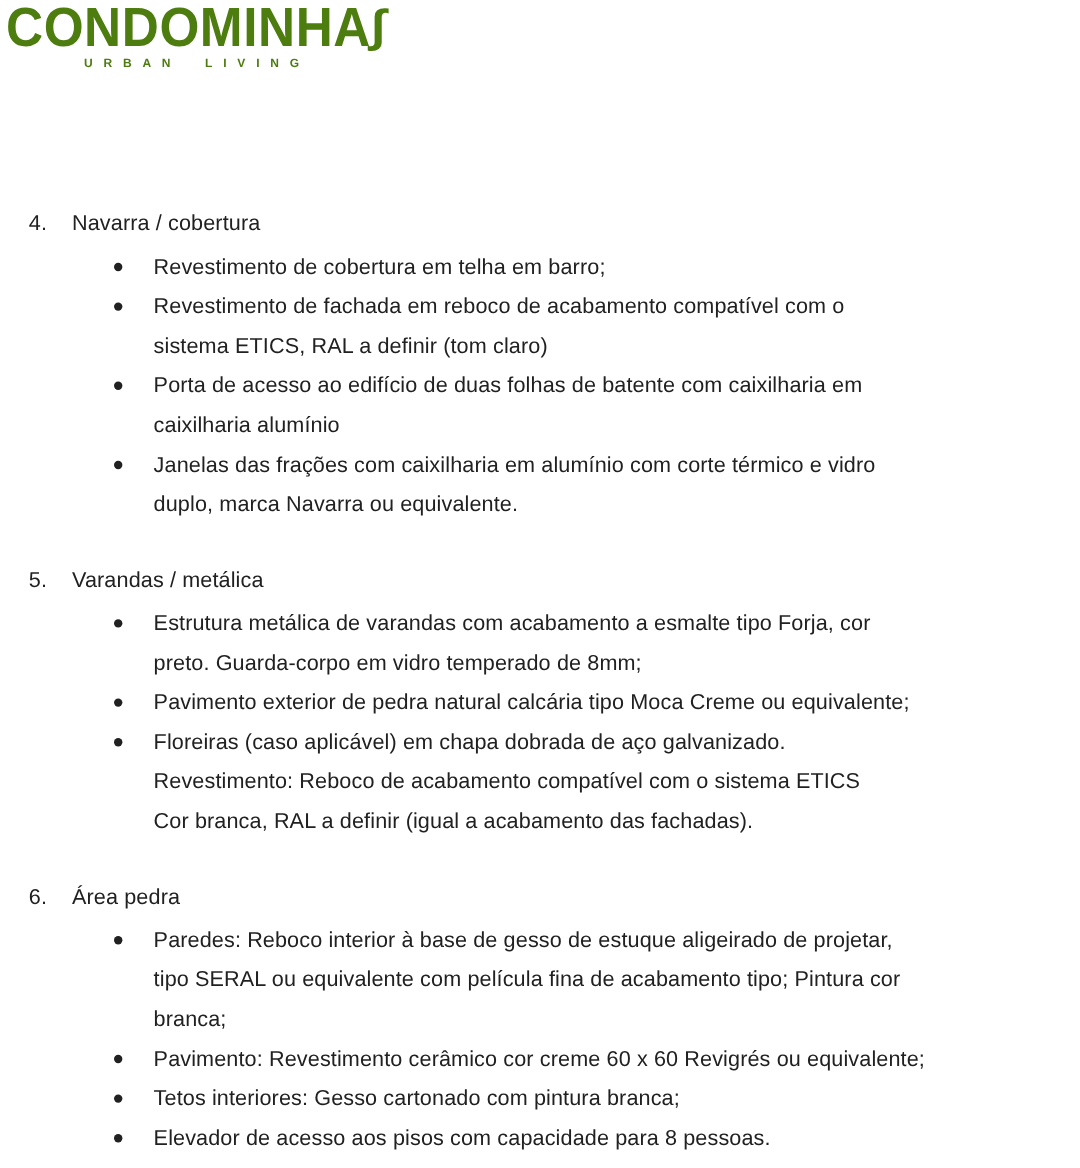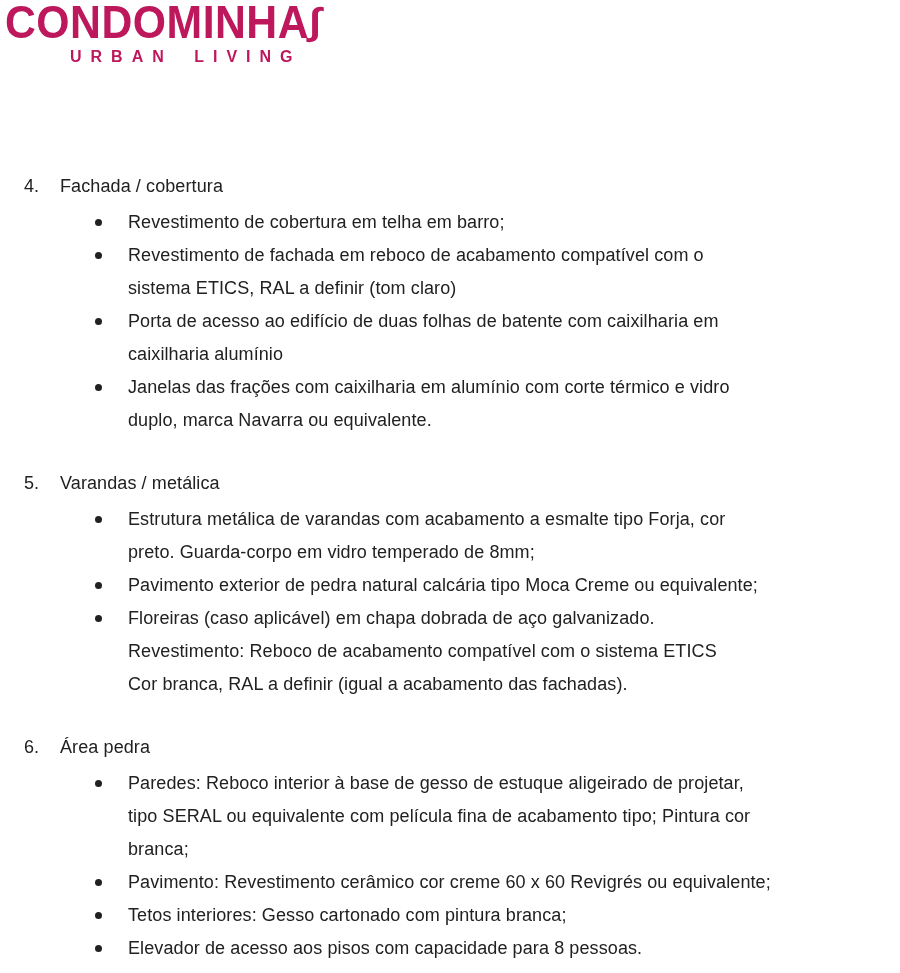--- a/index.html
+++ b/index.html
@@ -17,21 +17,21 @@
     position: relative;
   }
 
   
   .logo {
     position: absolute;
     top: 0;
     left: 0;
     width: 400px;
     height: 70px;
-    color: #be185d;
+    color: #4d7c0f;
   }
   .brand {
     position: absolute;
     top: -1px;
     left: 5px;
     font-size: 46px;
     font-weight: 600;
     line-height: 1;
     letter-spacing: 0.5px;
     white-space: nowrap;
@@ -40,21 +40,21 @@
   }
   .brand-mark {
     display: inline-block;
     transform: scaleY(0.82) translateY(-2px);
     transform-origin: 50% 60%;
   }
   .tagline {
     position: absolute;
     top: 48px;
     left: 70px;
-    font-size: 16px;
+    font-size: 10px;
     font-weight: 600;
     letter-spacing: 9px;
     word-spacing: 8px;
     white-space: nowrap;
     text-align: center;
   }
 
   
   .content {
     padding: 170px 0 0 24px;
@@ -104,21 +104,21 @@
 <div class="logo">
   <div class="brand"><span>CONDOMINHA</span><span class="brand-mark">∫</span></div>
   <div class="tagline">URBAN LIVING</div>
 </div>
 
 <div class="content">
 
   <div class="section">
     <div class="section-heading">
       <span class="section-number">4.</span>
-      <span class="section-title">Fachada / cobertura</span>
+      <span class="section-title">Navarra / cobertura</span>
     </div>
     <ul class="bullet-list">
       <li class="bullet-item">Revestimento de cobertura em telha em barro;</li>
       <li class="bullet-item">Revestimento de fachada em reboco de acabamento compatível com o
 sistema ETICS, RAL a definir (tom claro)</li>
       <li class="bullet-item">Porta de acesso ao edifício de duas folhas de batente com caixilharia em
 caixilharia alumínio</li>
       <li class="bullet-item">Janelas das frações com caixilharia em alumínio com corte térmico e vidro
 duplo, marca Navarra ou equivalente.</li>
     </ul>

